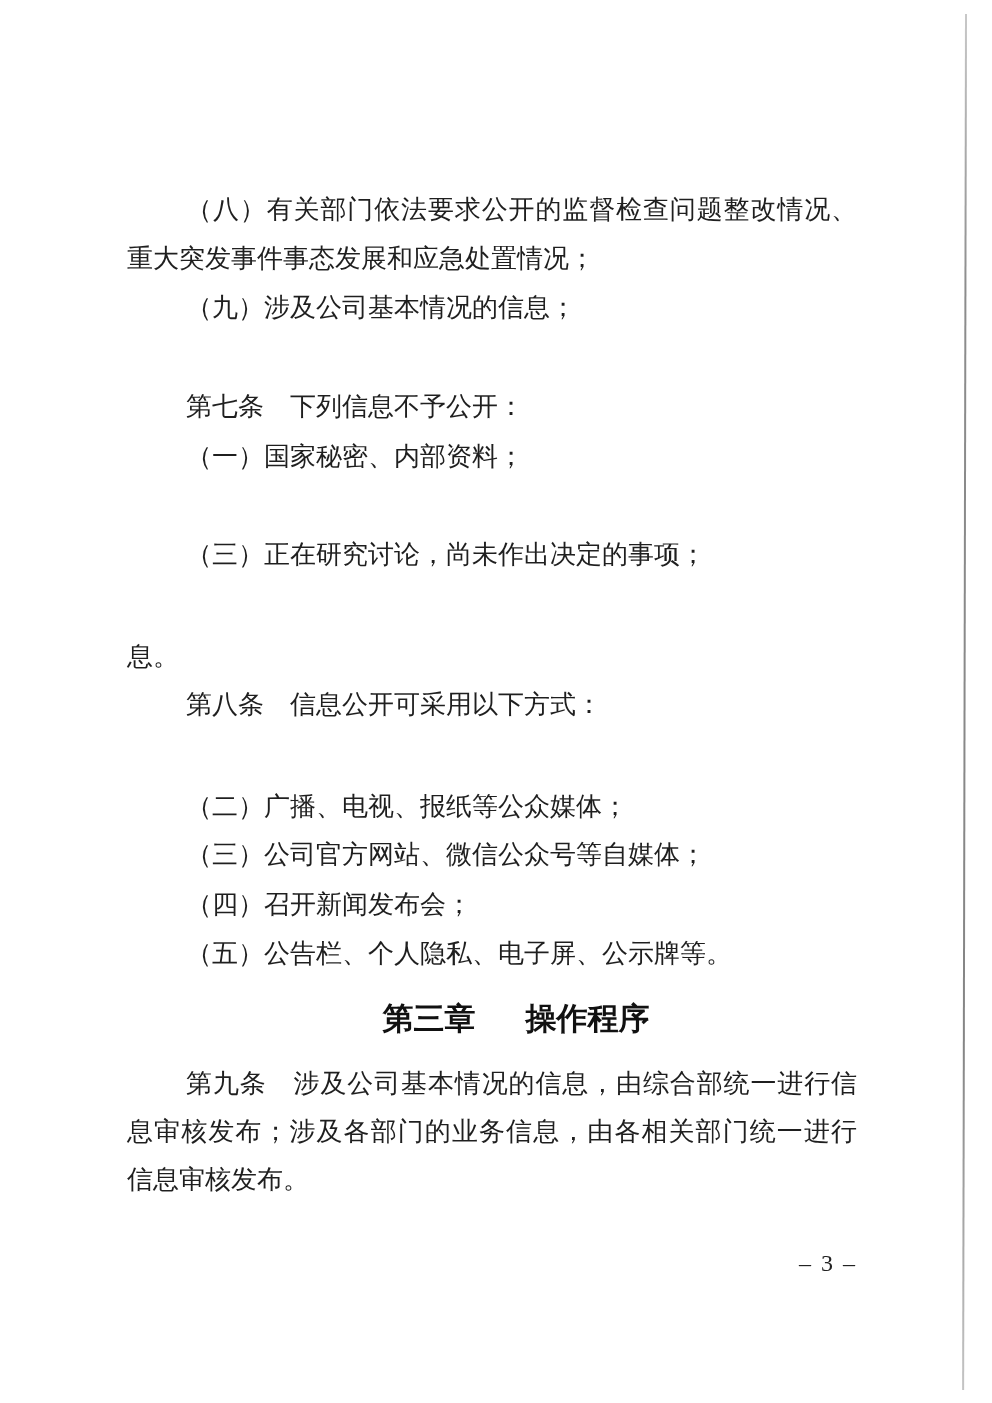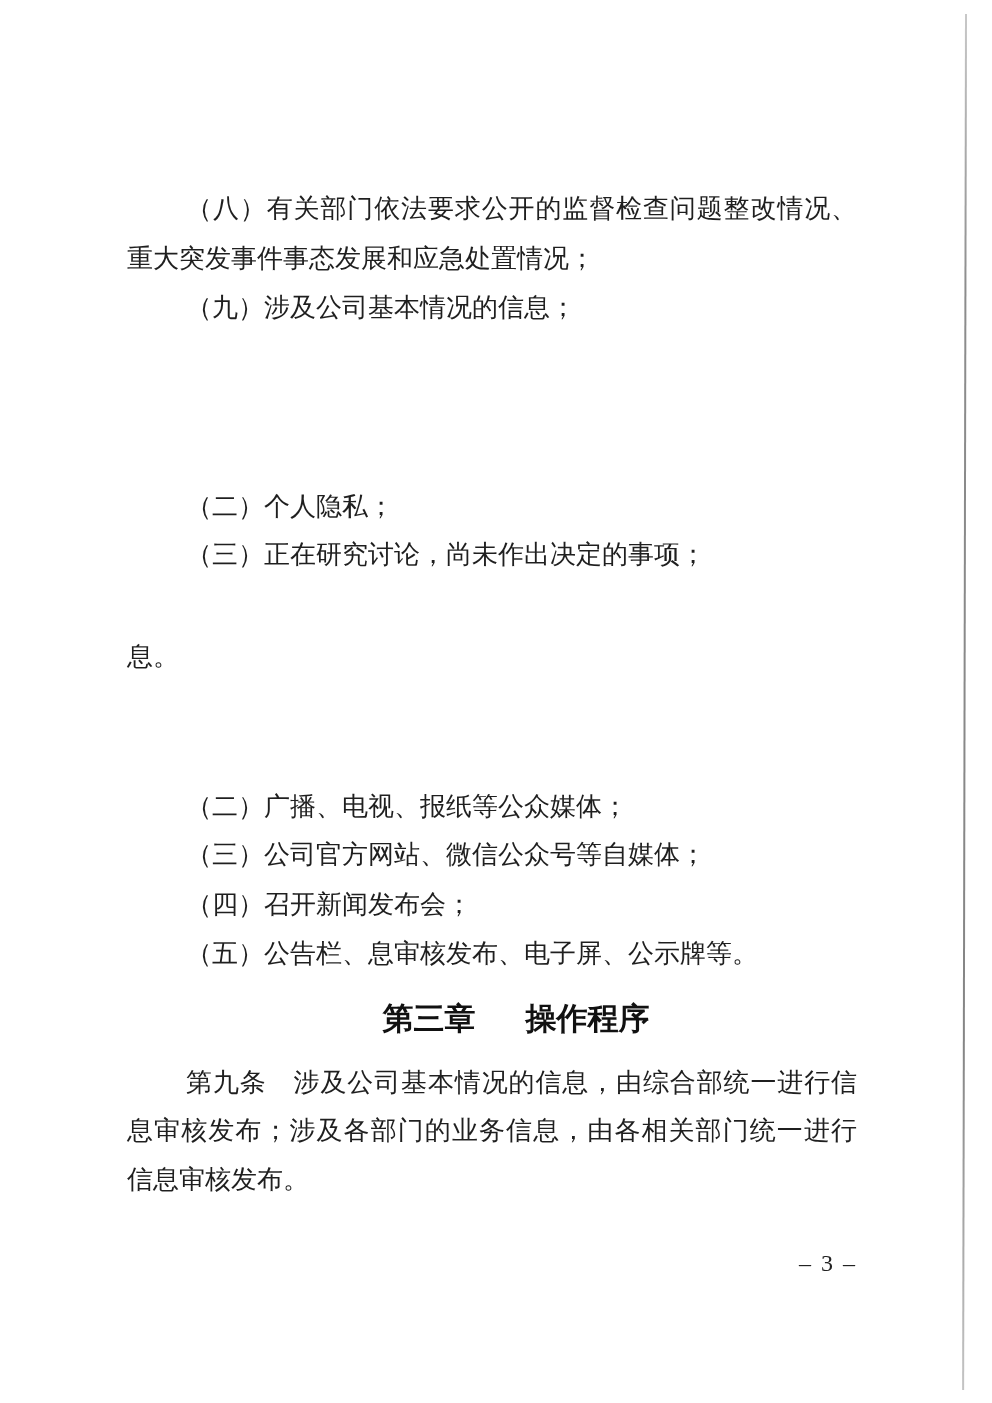--- a/index.html
+++ b/index.html
@@ -17,21 +17,21 @@
   .line {
     position: absolute;
     left: 127px;
     width: 730px;
     font-size: 26px;
     line-height: 34px;
     color: #1f1f1f;
     letter-spacing: 0;
   }
   .indent { padding-left: 59px; width: 671px; }
-  .stretch { text-align: justify; text-align-last: justify; font-family: Liberation Mono, monospace; }
+  .stretch { text-align: justify; text-align-last: justify; }
   .chapter-heading {
     position: absolute;
     left: 127px; top: 1000px;
     width: 730px;
     text-align: center;
     transform: translateX(24px);
     font-family: "Liberation Sans", "DejaVu Sans", sans-serif;
     font-weight: bold;
     font-size: 31px;
     line-height: 38px;
@@ -58,27 +58,29 @@
   }
 </style>
 </head>
 <body>
 
 <div class="page">
 
   <div class="line indent stretch" style="top:193px">（八）有关部门依法要求公开的监督检查问题整改情况、</div>
   <div class="line" style="top:242px">重大突发事件事态发展和应急处置情况；</div>
   <div class="line indent" style="top:291px">（九）涉及公司基本情况的信息；</div>
-  <div class="line indent" style="top:490px">（二）个人隐私；</div>
+  <div class="line indent" style="top:390px">第七条　下列信息不予公开：</div>
+  <div class="line indent" style="top:440px">（一）国家秘密、内部资料；</div>
   <div class="line indent" style="top:538px">（三）正在研究讨论，尚未作出决定的事项；</div>
   <div class="line" style="top:640px">息。</div>
+  <div class="line indent" style="top:688px">第八条　信息公开可采用以下方式：</div>
   <div class="line indent" style="top:790px">（二）广播、电视、报纸等公众媒体；</div>
   <div class="line indent" style="top:838px">（三）公司官方网站、微信公众号等自媒体；</div>
   <div class="line indent" style="top:888px">（四）召开新闻发布会；</div>
-  <div class="line indent" style="top:937px">（五）公告栏、息审核发布、电子屏、公示牌等。</div>
+  <div class="line indent" style="top:937px">（五）公告栏、个人隐私、电子屏、公示牌等。</div>
 
   <div class="chapter-heading">
     <span class="chapter-no">第三章</span><span class="chapter-title">操作程序</span>
   </div>
 
   <div class="line indent stretch" style="top:1067px">第九条　涉及公司基本情况的信息，由综合部统一进行信</div>
   <div class="line stretch" style="top:1115px">息审核发布；涉及各部门的业务信息，由各相关部门统一进行</div>
   <div class="line" style="top:1163px">信息审核发布。</div>
 
   <div class="page-number">– 3 –</div>

